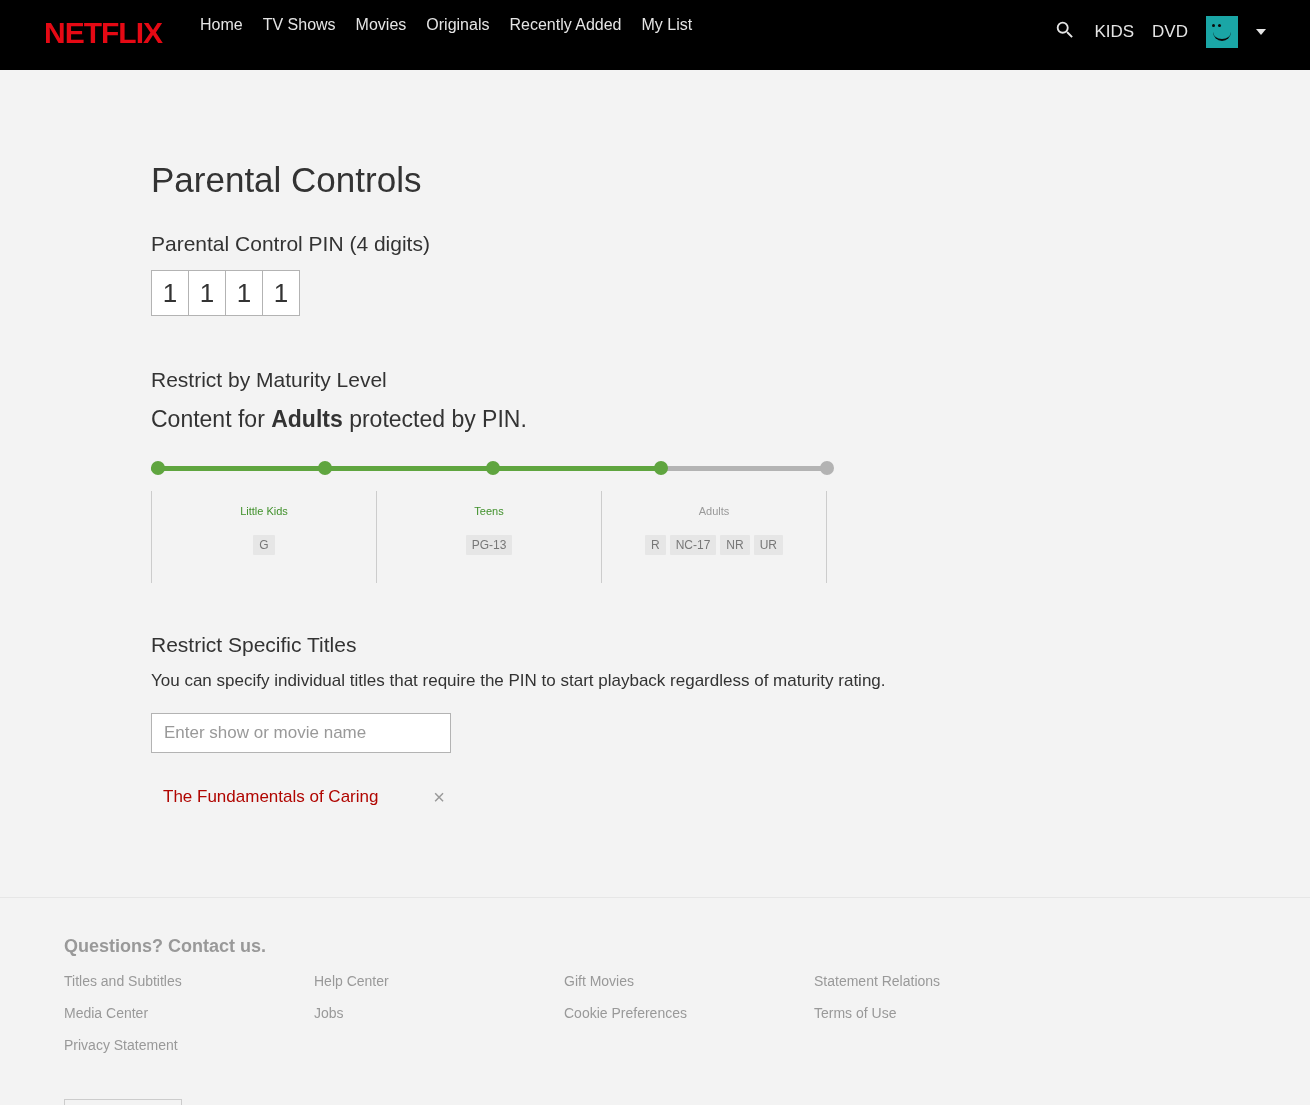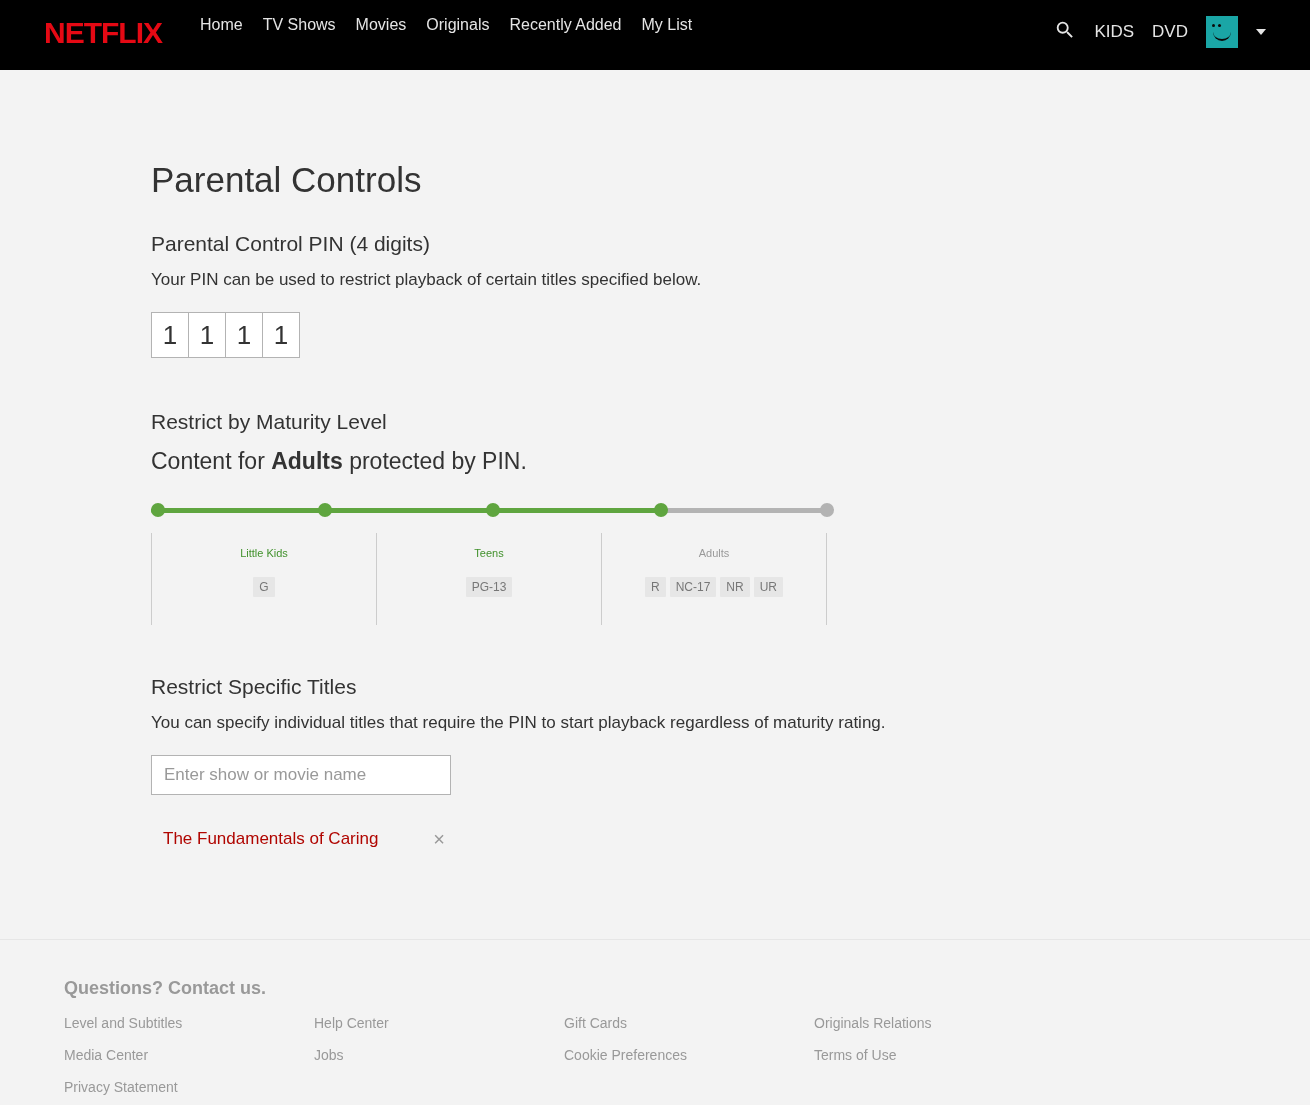--- a/index.html
+++ b/index.html
@@ -177,21 +177,20 @@
     <div class="avatar"></div>
     <div class="caret-down"></div>
   </div>
 </div>
 
 <div class="container">
   <h1 class="page-title">Parental Controls</h1>
 
   
   <h2 class="section-title">Parental Control PIN (4 digits)</h2>
-  <p class="section-desc">Your PIN can be used to restrict playback of certain titles specified below.</p>
   <div class="pin-row">
     <div class="pin-box">1</div>
     <div class="pin-box">1</div>
     <div class="pin-box">1</div>
     <div class="pin-box">1</div>
   </div>
 
   
   <h2 class="section-title">Restrict by Maturity Level</h2>
   <p class="maturity-desc">
@@ -238,24 +237,24 @@
   <input class="title-input" type="text" placeholder="Enter show or movie name" style="">
   <div class="restricted-title">
     <span class="name">The Fundamentals of Caring</span>
     <span class="remove">×</span>
   </div>
 </div>
 
 <div class="footer">
   <div class="q">Questions? Contact us.</div>
   <div class="footer-links">
-    <a href="#">Level and Subtitles</a>
+    <a href="#">Titles and Subtitles</a>
     <a href="#">Help Center</a>
-    <a href="#">Gift Cards</a>
-    <a href="#">Originals Relations</a>
+    <a href="#">Gift Movies</a>
+    <a href="#">Statement Relations</a>
     <a href="#">Media Center</a>
     <a href="#">Jobs</a>
     <a href="#">Cookie Preferences</a>
     <a href="#">Terms of Use</a>
     <a href="#">Privacy Statement</a>
   </div>
   <button class="service-btn">Service Code</button>
 </div>
 
 </body></html>

